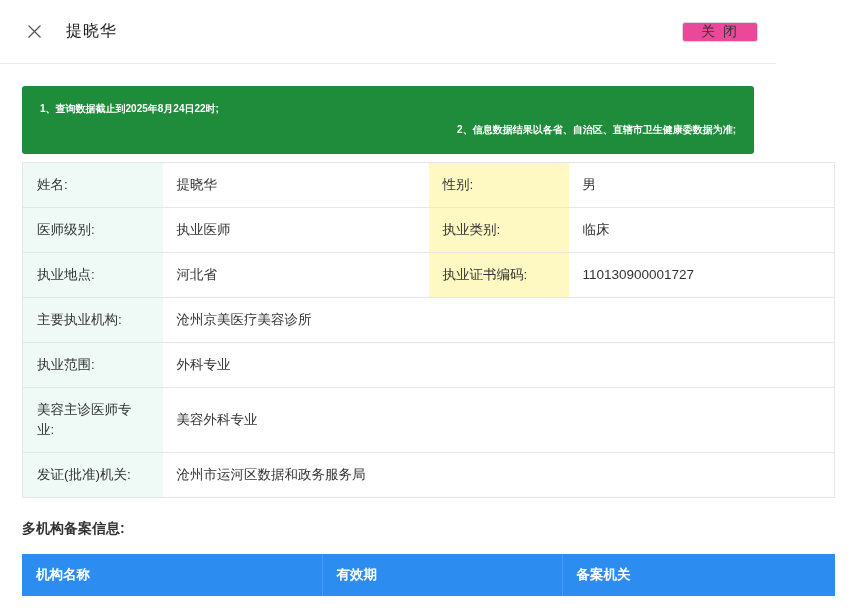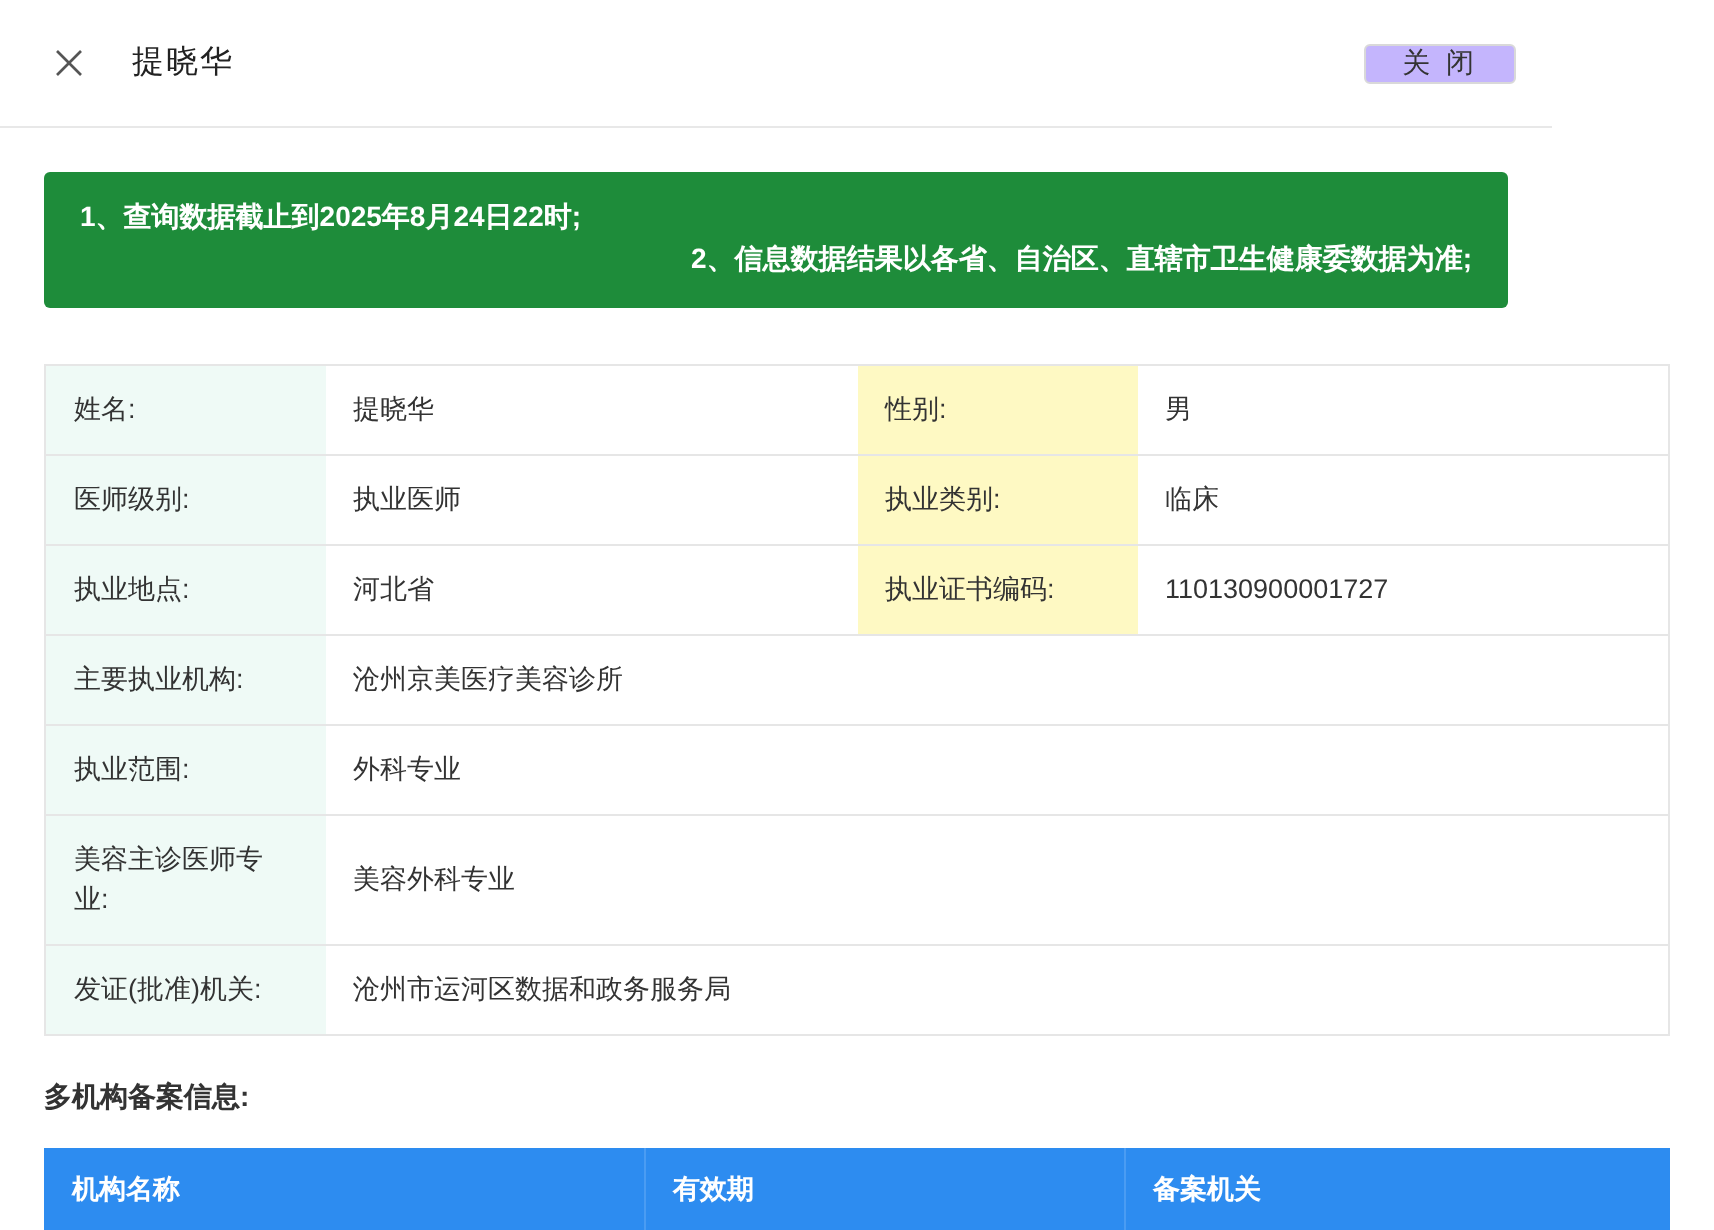--- a/index.html
+++ b/index.html
@@ -36,50 +36,50 @@
   }
   .header-title {
     margin-left: 20px;
     font-size: 16px;
     color: #222;
     letter-spacing: 1px;
   }
   .header-spacer { flex: 1 1 auto; }
   .close-button {
     border: 1px solid #d9d9d9;
-    background: #c4b5fd;
+    background: #ec4899;
     border-radius: 3px;
     font-size: 14px;
     color: #333;
     padding: 0 18px;
     letter-spacing: 2px;
     cursor: pointer;
     font-family: "Liberation Sans", sans-serif;
   }
 
   
   .body-wrap {
     padding: 22px 22px 0 22px;
   }
   .notice {
     background: #1e8c3a;
     color: #fff;
     border-radius: 3px;
     padding: 12px 18px 14px 18px;
-    font-size: 14px;
+    font-size: 10px;
     line-height: 21px;
   }
   .notice div { font-weight: bold; }
   .notice .line1 { font-weight: bold; }
   .notice .line2 { font-weight: bold; text-align: right; }
   .notice .line3 { font-weight: bold; }
 
   
   .info-table {
-    margin-top: 28px;
+    margin-top: 8px;
     width: 813px;
     border-collapse: collapse;
     border: 1px solid #e6e6e6;
     border-bottom: none;
     table-layout: fixed;
   }
   .info-table tr { border-bottom: 1px solid #e6e6e6; }
   .info-table td {
     font-size: 13.5px;
     padding: 12px 14px;

